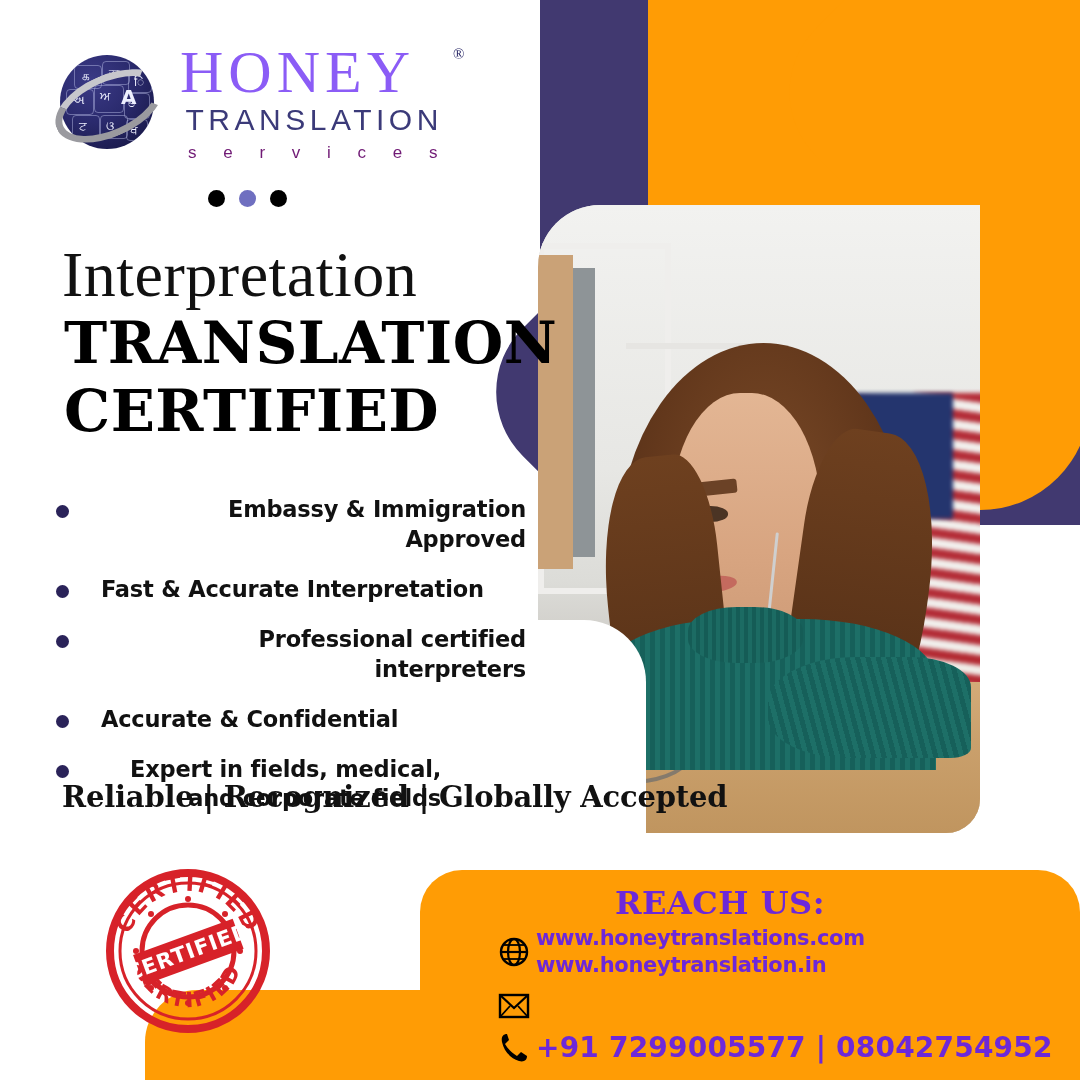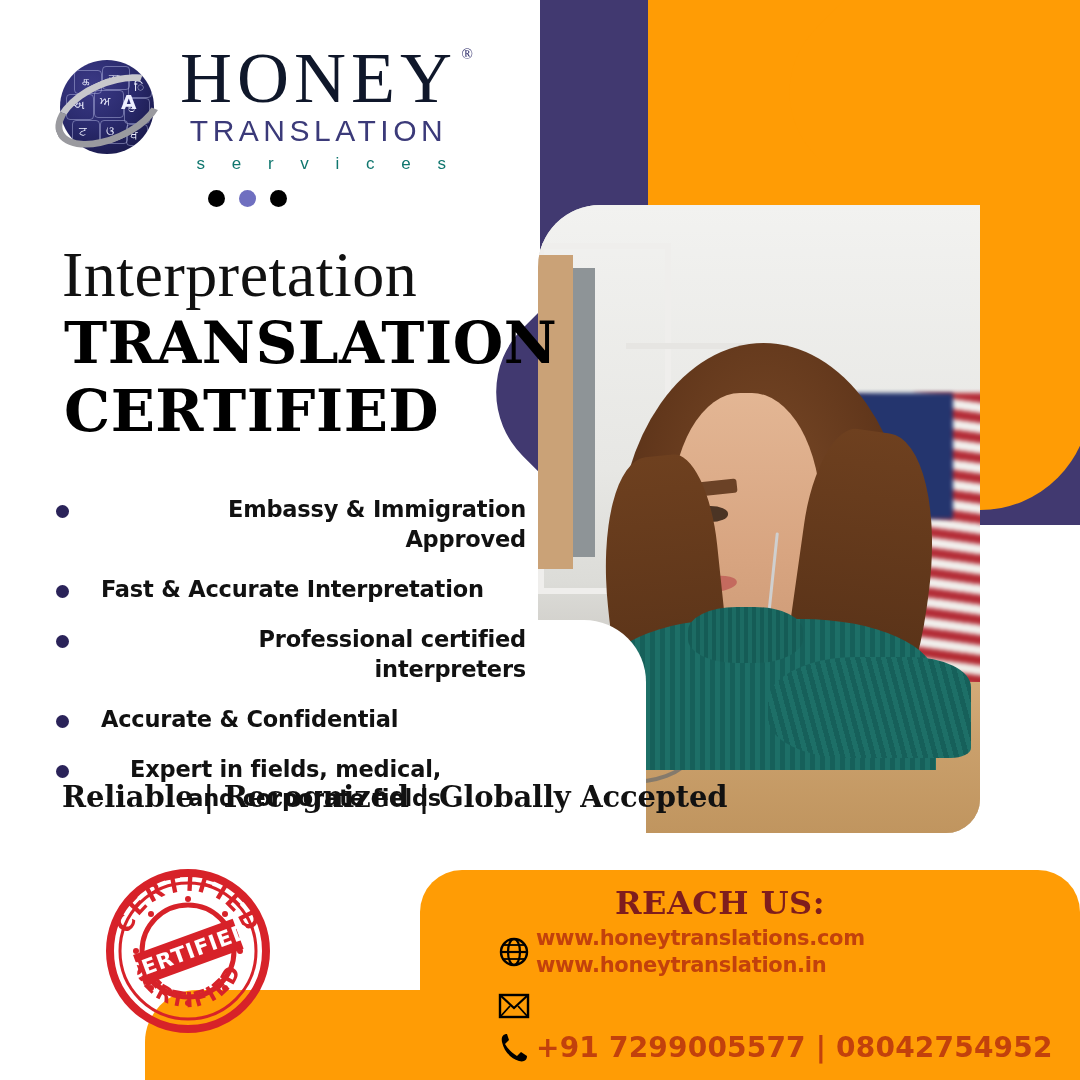--- a/index.html
+++ b/index.html
@@ -154,30 +154,30 @@
   #ring{
     position:absolute;left:0;top:26px;width:114px;height:62px;
     border:7px solid #9a9a9f;border-radius:50%;
     transform:rotate(-24deg);
     border-right-color:transparent;border-top-color:#c7c7cc;
     box-sizing:border-box;
   }
   #wordmark{position:relative;}
   #honey{
     font-family:"Liberation Serif", serif;
-    font-size:72px;letter-spacing:5px;color:#0f172a;line-height:.95;font-weight:400;
+    font-size:60px;letter-spacing:5px;color:#8b5cf6;line-height:.95;font-weight:400;
   }
   #reg{position:absolute;right:-16px;top:2px;font-size:15px;color:#262464;font-family:"Liberation Serif",serif;}
   #translation{
     font-family:"Liberation Sans", sans-serif;
     font-size:30px;letter-spacing:4.5px;color:#3b3a79;margin-top:2px;text-align:center;
   }
   #services{
     font-family:"Liberation Sans", sans-serif;
-    font-size:17px;letter-spacing:11px;color:#0f766e;text-align:right;margin-top:6px;padding-left:8px;
+    font-size:17px;letter-spacing:11px;color:#701a75;text-align:right;margin-top:6px;padding-left:8px;
   }
   #dots{position:absolute;left:208px;top:190px;display:flex;gap:14px;z-index:10;}
   .dot{width:17px;height:17px;border-radius:50%;background:#000;}
   .dot.mid{background:#6f6fc0;}
 
   
   #interpretation{
     position:absolute;left:62px;top:238px;z-index:10;
     font-family:"Liberation Serif", serif;
     font-size:64px;color:#111;font-weight:400;letter-spacing:.5px;
@@ -213,28 +213,28 @@
     position:absolute;left:275px;top:0;width:660px;height:210px;
     background:#FF9C05;border-radius:42px 42px 0 0;
   }
   #cp-foot{
     position:absolute;left:0;top:120px;width:935px;height:90px;
     background:#FF9C05;border-radius:52px 0 0 0;
   }
   #reach-us{
     position:absolute;left:615px;top:884px;z-index:11;
     font-family:"DejaVu Serif", serif;
-    font-size:32px;font-weight:bold;color:#7f1d1d;letter-spacing:.5px;
+    font-size:32px;font-weight:bold;color:#6d28d9;letter-spacing:.5px;
   }
   #contact-list{position:absolute;left:492px;top:925px;z-index:11;}
   .c-row{display:flex;align-items:center;margin-bottom:13px;}
   .c-ico{width:44px;flex:0 0 auto;display:flex;align-items:center;justify-content:center;}
   .c-txt{
     font-family:"DejaVu Sans", sans-serif;
-    font-size:21px;font-weight:bold;color:#c2410c;line-height:1.3;letter-spacing:-.3px;
+    font-size:21px;font-weight:bold;color:#6d28d9;line-height:1.3;letter-spacing:-.3px;
   }
   .c-txt.phone{font-size:28px;letter-spacing:.2px;}
 </style>
 </head>
 <body>
 
 <div id="poster">
 
   <div class="shape" id="purple-shape"></div>
   <div class="shape" id="purple-diag"></div>

